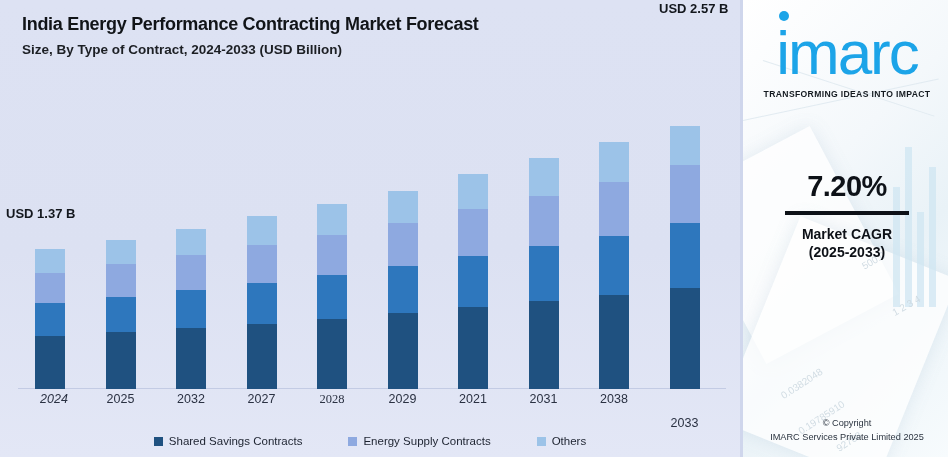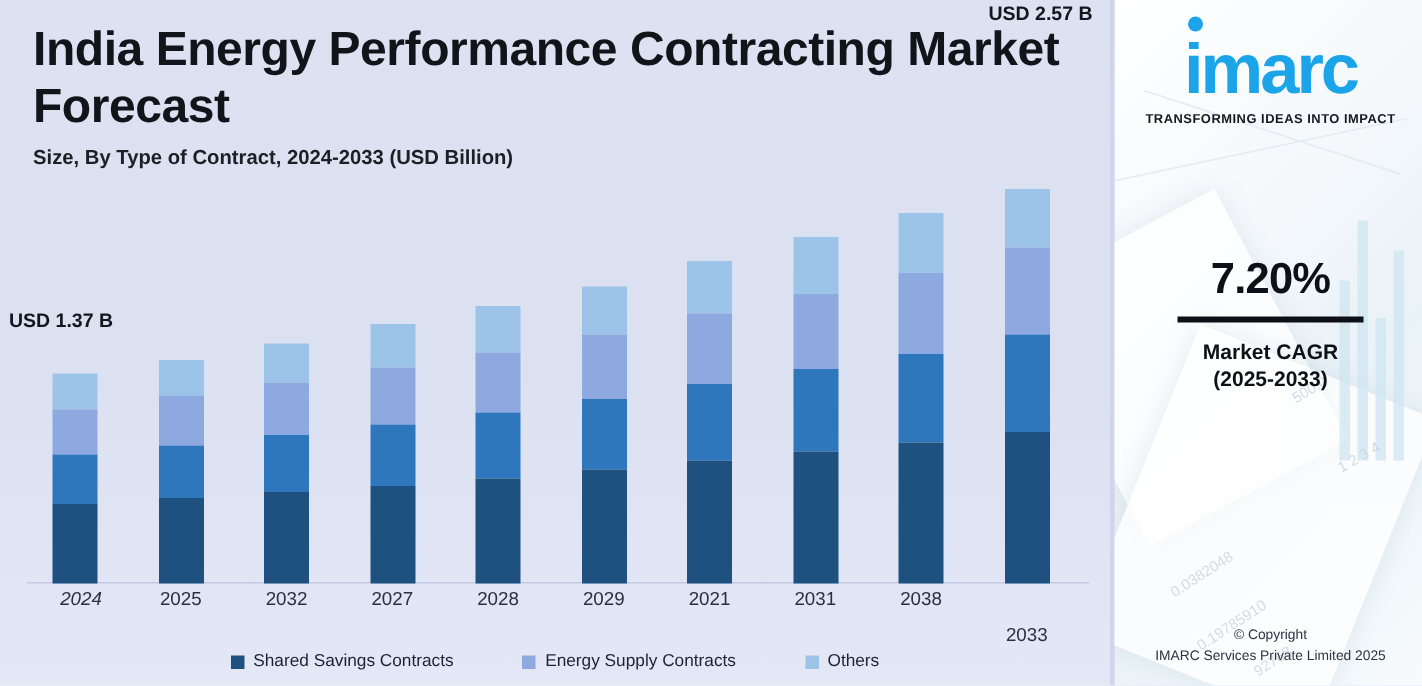--- a/index.html
+++ b/index.html
@@ -17,21 +17,21 @@
 
   
   #chart-panel {
     position: relative;
     width: 740px; height: 457px;
     background: linear-gradient(180deg,#dde2f3 0%,#dce1f2 55%,#e3e7f6 100%);
     flex: 0 0 740px;
   }
   #title-block { position: absolute; left: 22px; top: 14px; width: 690px; }
   #chart-title {
-    font-size: 32px; font-weight: bold; color: #111418;
+    font-size: 18px; font-weight: bold; color: #111418;
     line-height: 1.18; letter-spacing: -0.3px;
   }
   #chart-subtitle {
     margin-top: 7px; font-size: 13.5px; font-weight: bold; color: #1c1f24;
   }
 
   
   #plot {
     position: absolute; left: 0; top: 108px;
     width: 740px; height: 281px;
@@ -94,21 +94,21 @@
     position: absolute; background: #ffffff; opacity: .75;
     box-shadow: 0 0 18px rgba(160,185,205,.35);
   }
   .bg-num {
     position: absolute; color: #cdd9e1; font-size: 10px;
     font-family: "Liberation Sans", sans-serif; opacity: .9;
   }
 
   #logo-wrap { position: absolute; left: 0; top: 22px; width: 208px; text-align: center; }
   #logo-mark {
-    font-size: 47px; font-weight: bold; color: #1ca4e8;
+    font-size: 62px; font-weight: normal; color: #1ca4e8;
     letter-spacing: -2px; line-height: 1; position: relative; display: inline-block;
   }
   #logo-dot {
     position: absolute; left: 3px; top: -11px;
     width: 10px; height: 10px; border-radius: 50%; background: #1ca4e8;
   }
   #logo-tagline {
     margin-top: 5px; font-size: 8.6px; font-weight: bold;
     color: #141a20; letter-spacing: .35px;
   }
@@ -202,21 +202,21 @@
       </div>
 
     <div class="callout" id="callout-first">USD 1.37 B</div>
     <div class="callout" id="callout-last">USD 2.57 B</div>
 
     <div id="xaxis">
         <div class="xtick" style="left: 39px; font-style: italic;">2024</div>
         <div class="xtick" style="left: 105.5px;">2025</div>
         <div class="xtick" style="left: 176px;">2032</div>
         <div class="xtick" style="left: 246.5px;">2027</div>
-        <div class="xtick" style="left: 317px;">2028</div>
+        <div class="xtick" style="left: 317px; font-family: Liberation Serif, serif;">2028</div>
         <div class="xtick" style="left: 387.5px;">2029</div>
         <div class="xtick" style="left: 458px;">2021</div>
         <div class="xtick" style="left: 528.5px;">2031</div>
         <div class="xtick" style="left: 599px;">2038</div>
         <div class="xtick" style="left: 669.5px; margin-top: 24px;">2033</div>
       </div>
 
     <div id="legend">
         <div class="legend-item">
           <span class="legend-swatch" style="background: rgb(31, 81, 128);"></span>

